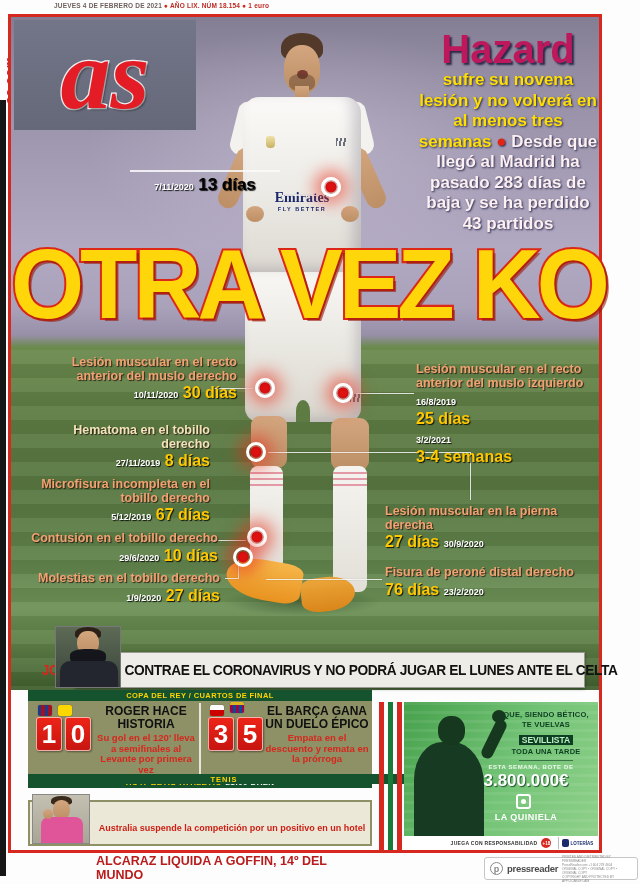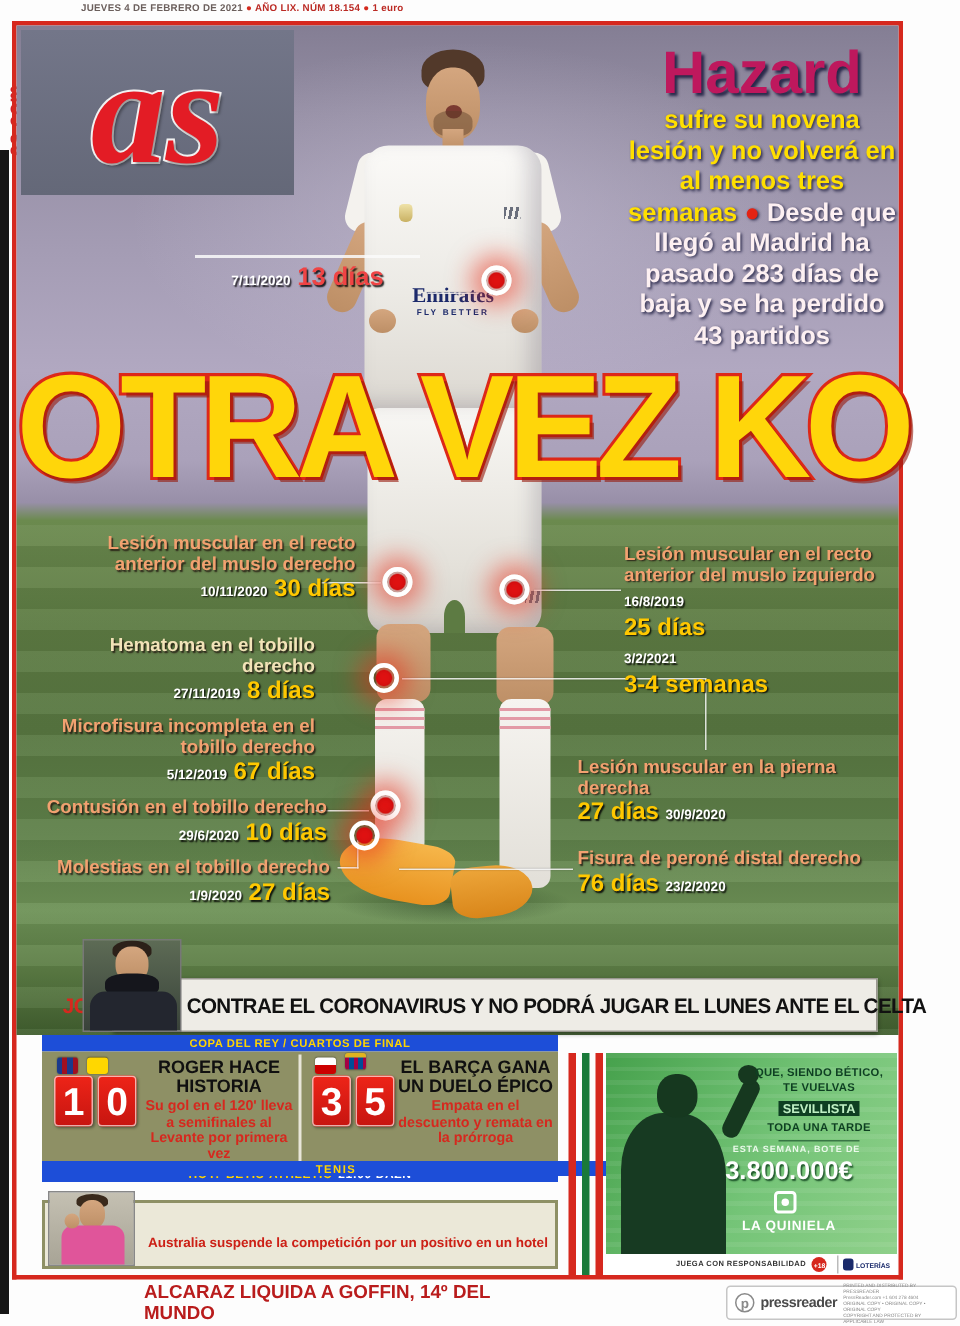--- a/index.html
+++ b/index.html
@@ -34,21 +34,21 @@
   .lead p { font-size:17px; line-height:20.5px; font-weight:800; text-shadow:1px 1px 2px rgba(25,25,60,.85); }
   .lead .y { color:#ffdf00; }
   .lead .b { color:#e42313; }
   .lead .w { color:#fdf0f2; }
 
   .corona { left:120px; top:168px; width:170px; text-align:center; }
   .corona .t { font-size:15px; font-weight:800; color:#f3f1ea; text-shadow:1px 1px 2px rgba(20,20,20,.9); }
   .corona .rule { width:150px; height:2px; background:rgba(250,250,250,.85); margin:2px auto 3px; }
   .idate { font-size:9px; font-weight:bold; color:#ffffff; text-shadow:1px 1px 1px rgba(0,0,0,.85); }
   .idays { font-size:16px; font-weight:900; color:#ffc800; text-shadow:1px 1px 1px rgba(0,0,0,.85); }
-  .corona .idays { font-size:17px; color:#ef4444; }
+  .corona .idays { font-size:17px; color:#000000; }
 
   .bigko { left:11px; top:236px; width:588px; text-align:center; white-space:nowrap;
     font-size:94px; line-height:98px; font-weight:900; letter-spacing:-4px; color:#ffd60a;
     -webkit-text-stroke:4px #dd2818; paint-order:stroke fill; transform:scaleY(1.04);
     text-shadow:3px 3px 0 rgba(150,25,12,.6); }
 
   .inj { text-shadow:1px 1px 1px rgba(35,25,18,.9); }
   .inj .t { font-size:12.5px; line-height:13.5px; font-weight:800; color:#f2a170; }
   .inj .t.cream { color:#f2e3b8; }
   .ra { text-align:right; } .la { text-align:left; }
@@ -100,21 +100,21 @@
     box-shadow:0 1px 3px rgba(0,0,0,.4); display:flex; align-items:center; justify-content:center; }
   .joaobar .txt { font-size:14px; font-weight:900; letter-spacing:-.4px; color:#111; transform:scaleX(.98); white-space:nowrap; }
   .joaobar .name { color:#d6281e; margin-right:5px; }
   .joaophoto { left:55px; top:626px; width:66px; height:62px; background:linear-gradient(180deg,#5d6b55,#39423a); border:1px solid #777; overflow:hidden; }
   .jf-head { position:absolute; left:21px; top:4px; width:22px; height:24px; border-radius:46%; }
   .jf-hair { position:absolute; left:19px; top:0px; width:26px; height:12px; background:#2c2119; border-radius:50% 50% 30% 30%; }
   .jf-snood { position:absolute; left:14px; top:22px; width:36px; height:16px; background:#15161c; border-radius:40%; }
   .jf-body { position:absolute; left:4px; top:34px; width:58px; height:28px; background:#23262f; border-radius:10px 10px 0 0; }
 
   
-  .redbar { background:#1d4ed8; color:#ffd400; font-weight:900; display:flex; align-items:center; justify-content:center; }
+  .redbar { background:#14532d; color:#ffd400; font-weight:900; display:flex; align-items:center; justify-content:center; }
   .copahdr { left:28px; top:690px; width:344px; height:11px; font-size:7.5px; letter-spacing:.4px; }
   .copapanel { left:28px; top:701px; width:344px; height:75px; background:#8e9065; }
   .copadiv { left:199px; top:703px; width:2px; height:71px; background:#e8e6da; }
   .scorebox { width:26px; height:34px; background:linear-gradient(180deg,#ee2418,#c61510); border-radius:3px;
     box-shadow:inset 0 0 0 1px rgba(255,255,255,.65), 1px 1px 2px rgba(0,0,0,.4);
     color:#fff; font-size:26px; font-weight:900; display:flex; align-items:center; justify-content:center; }
   .minilogo { width:14px; height:11px; border-radius:2px; box-shadow:0 0 1px rgba(0,0,0,.6); }
   .lg-lev { background:linear-gradient(90deg,#1a3a8c 0 25%,#a01020 25% 50%,#1a3a8c 50% 75%,#a01020 75%); }
   .lg-vil { background:#ffd700; }
   .lg-gra { background:linear-gradient(180deg,#ffffff 0 45%,#c00 45%); }

